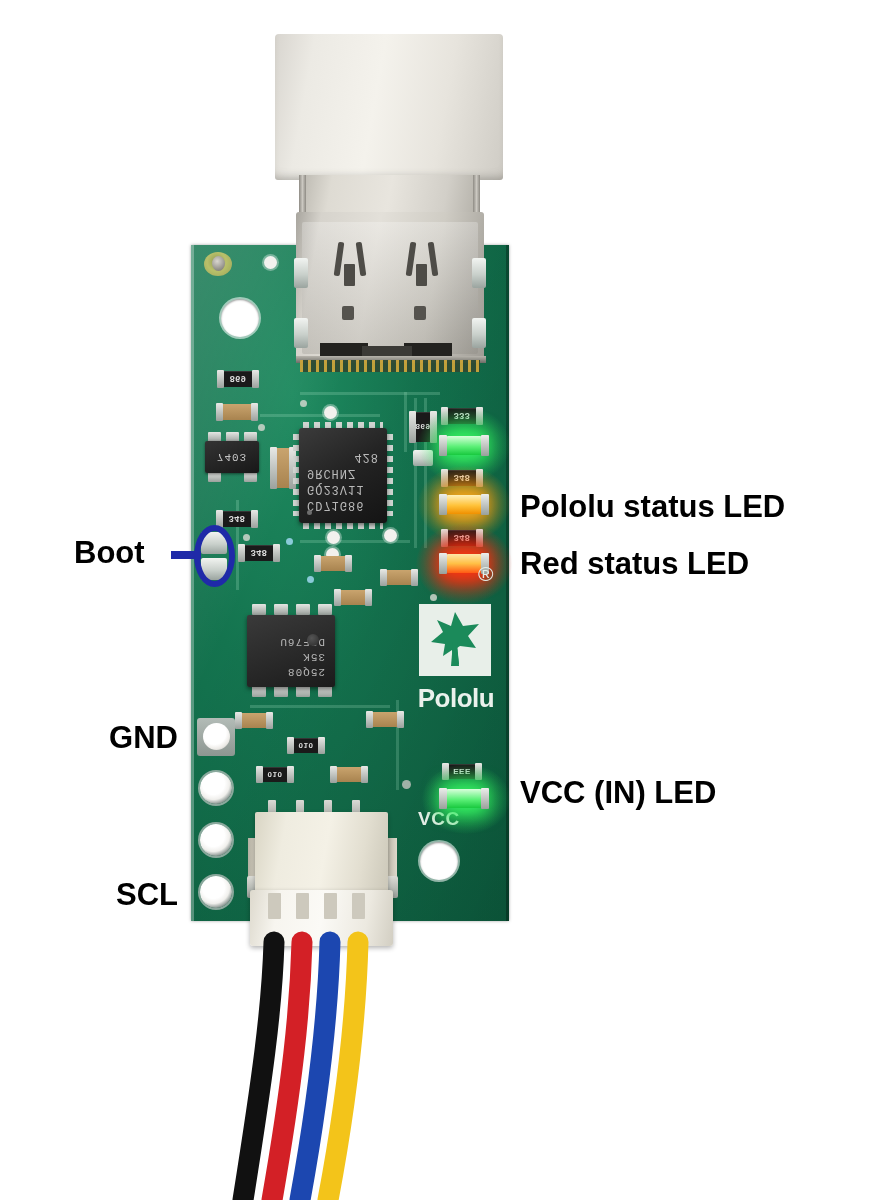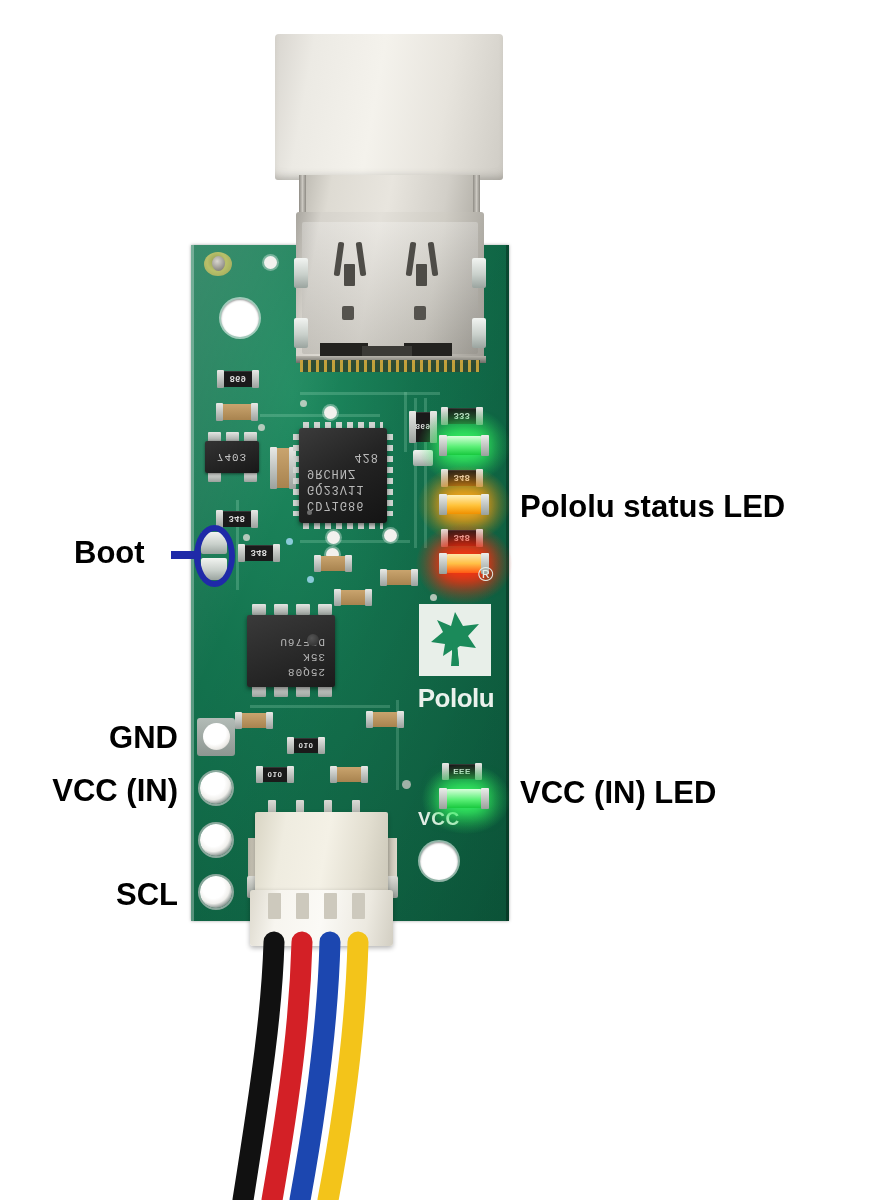--- a/index.html
+++ b/index.html
@@ -540,23 +540,23 @@
   <div class="jst-plug-slot" style="left:352px;"></div>
 
   <svg style="position:absolute; left:0; top:0; width:876px; height:1200px;">
     <path d="M274,942 C272,1010 262,1080 243,1200" stroke="#111111" stroke-width="21" fill="none" stroke-linecap="round"></path>
     <path d="M302,942 C300,1012 292,1085 272,1200" stroke="#d32026" stroke-width="21" fill="none" stroke-linecap="round"></path>
     <path d="M330,942 C328,1014 320,1090 300,1200" stroke="#1c47b0" stroke-width="21" fill="none" stroke-linecap="round"></path>
     <path d="M358,942 C356,1016 348,1094 328,1200" stroke="#f3c41a" stroke-width="21" fill="none" stroke-linecap="round"></path>
   </svg>
 
   <div class="label label-right" style="top:491px;">Pololu status LED</div>
+  <div class="label label-right" style="top:548px;">Red status LED</div>
   <div class="label label-right" style="top:777px;">VCC (IN) LED</div>
 
   <div class="label" style="left:0; top:722px; width:178px; text-align:right;">GND</div>
-  <div class="label" style="left:0; top:775px; width:178px; text-align:right;">VCC (IN)</div>
   <div class="label" style="left:0; top:879px; width:178px; text-align:right;">SCL</div>
 
   <div class="boot-leader"></div>
   <div class="boot-ellipse"></div>
   <div class="label boot-label">Boot</div>
 
 </div>
 
 </body></html>

